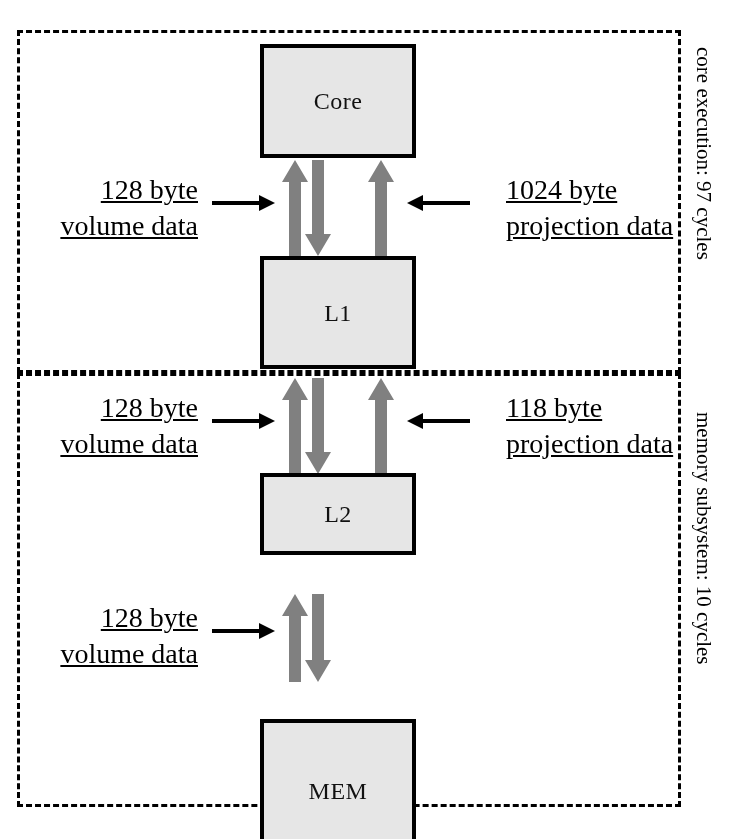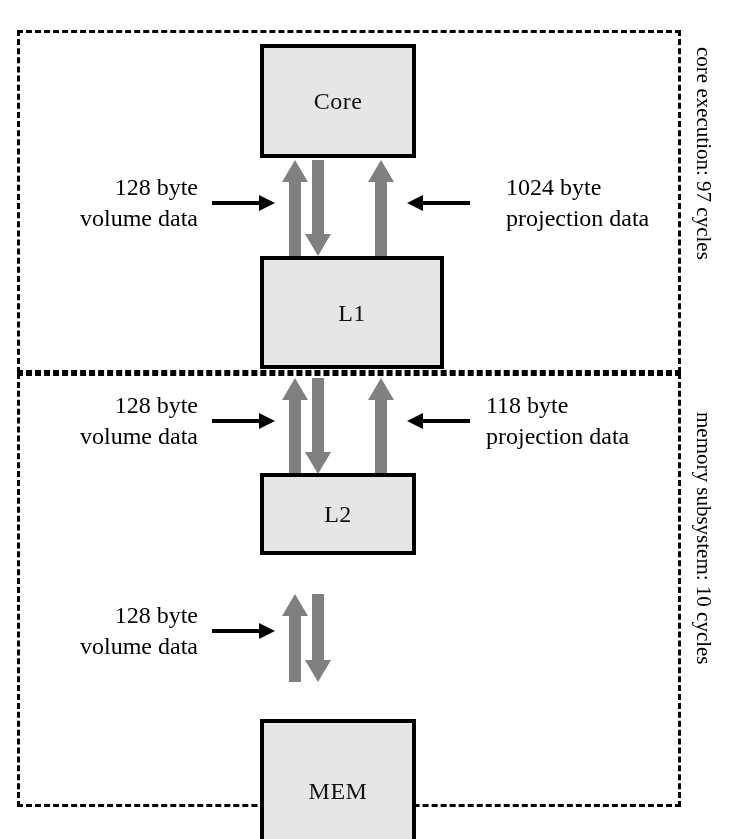--- a/index.html
+++ b/index.html
@@ -54,24 +54,25 @@
     position: absolute;
     left: 0; top: 0;
     width: 745px;
     height: 839px;
     pointer-events: none;
   }
 
   
   .annot {
     position: absolute;
-    font-size: 24px;
+    font-size: 28px;
     line-height: 1.30;
     white-space: nowrap;
     color: #000000;
+    text-decoration: underline;
   }
   .annot.left  { text-align: right; }
   .annot.right { text-align: left; margin-left: 24px;  }
   .annot-line { display: block; }
 
   
   .region-caption {
     position: absolute;
     font-size: 21px;
     white-space: nowrap;
@@ -150,21 +151,21 @@
     <g>
       <line x1="212" y1="631" x2="262" y2="631" stroke="#000000" stroke-width="4"></line>
       <polygon points="275,631 259,623 259,639" fill="#000000"></polygon>
     </g>
   </svg>
 
   <div class="unit-box" style="left:260px; top:44px; width:156px; height:114px;">
     <span class="unit-label">Core</span>
   </div>
 
-  <div class="unit-box" style="left:260px; top:256px; width:184px; height:113px;">
+  <div class="unit-box" style="left:260px; top:256px; width:156px; height:113px;">
     <span class="unit-label">L1</span>
   </div>
 
   <div class="unit-box" style="left:260px; top:473px; width:156px; height:82px;">
     <span class="unit-label">L2</span>
   </div>
 
   <div class="unit-box" style="left:260px; top:719px; width:156px; height:144px;">
     <span class="unit-label">MEM</span>
   </div>
@@ -177,21 +178,21 @@
   <div class="annot right" style="left:482px; top:172px; width:200px;">
     <span class="annot-line">1024 byte</span>
     <span class="annot-line">projection data</span>
   </div>
 
   <div class="annot left" style="left:38px; top:390px; width:160px;">
     <span class="annot-line">128 byte</span>
     <span class="annot-line">volume data</span>
   </div>
 
-  <div class="annot right" style="left:462px; top:390px; width:200px;">
+  <div class="annot right" style="left:482px; top:390px; width:200px;">
     <span class="annot-line">118 byte</span>
     <span class="annot-line">projection data</span>
   </div>
 
   <div class="annot left" style="left:38px; top:600px; width:160px;">
     <span class="annot-line">128 byte</span>
     <span class="annot-line">volume data</span>
   </div>
 
 </div>

